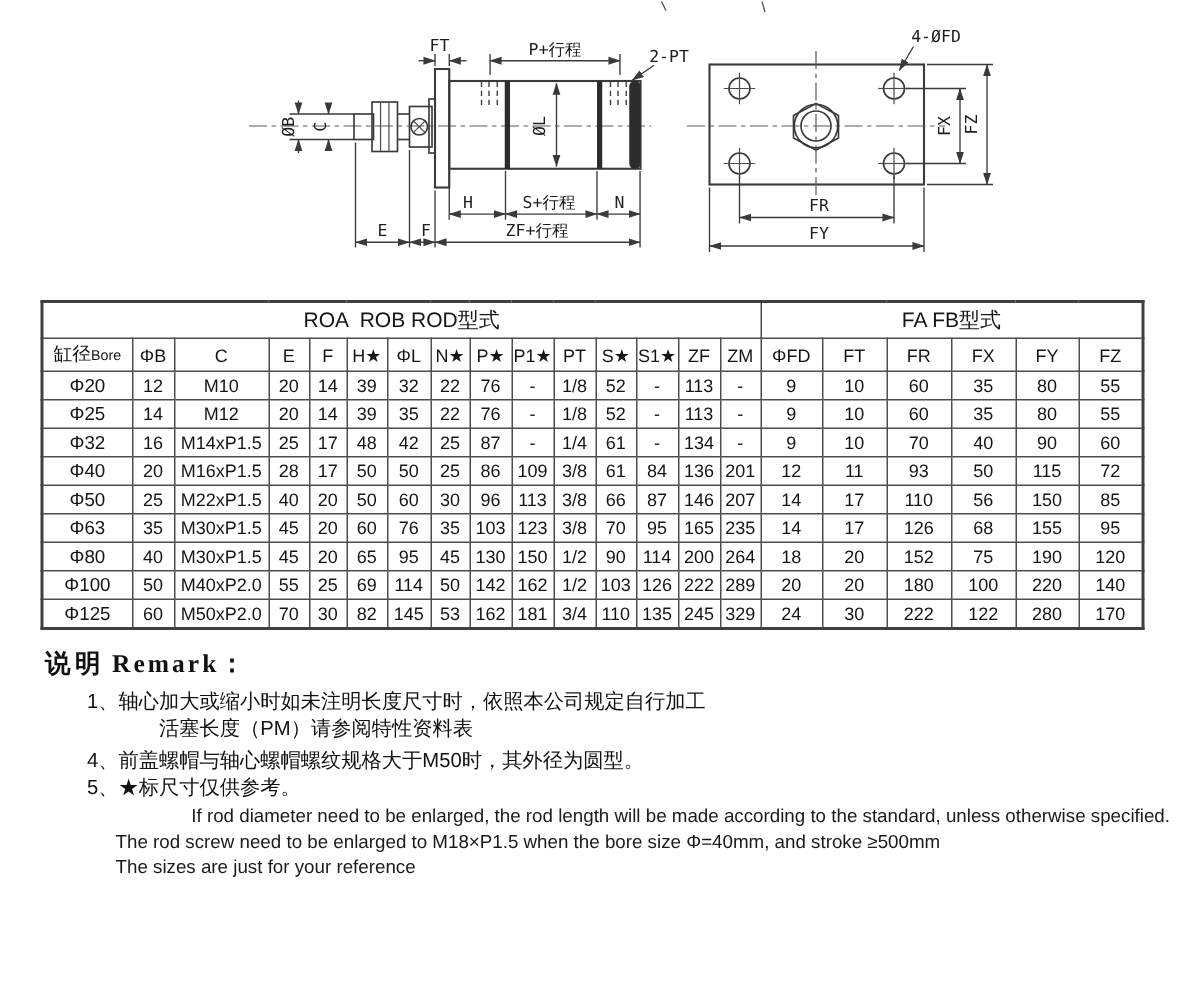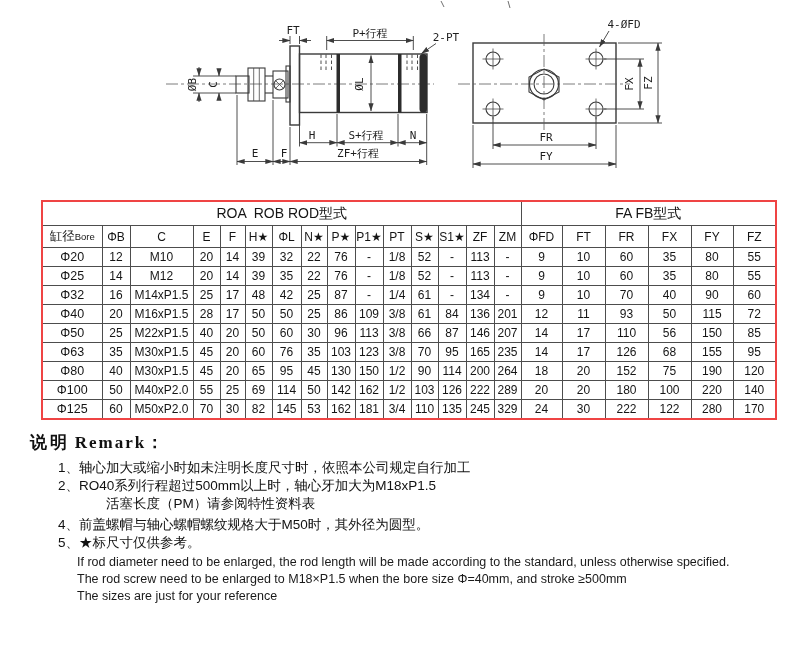--- a/index.html
+++ b/index.html
@@ -9,40 +9,40 @@
   .diagrams{position:absolute;left:0;top:0;}
   .ln{stroke:#3a3a3a;stroke-width:1.1;fill:none;}
   .lnth{stroke:#3a3a3a;stroke-width:1.4;fill:none;}
   .thin{stroke:#4a4a4a;stroke-width:.8;fill:none;}
   .cl{stroke:#5a5a5a;stroke-width:.8;stroke-dasharray:12 3 3 3;fill:none;}
   .dash{stroke:#3a3a3a;stroke-width:.9;stroke-dasharray:3.5 2.5;fill:none;}
   .dim{stroke:#3a3a3a;stroke-width:.9;fill:none;}
   .solidfill{fill:#2c2c2c;stroke:none;}
   text.dlab{font-family:"DejaVu Sans Mono",monospace;font-size:11px;fill:#1e1e1e;}
   
-  .spec{position:absolute;left:41px;top:200px;border-collapse:collapse;table-layout:fixed;
-        background:#fff;border:2px solid #ef4444;padding-left:12px;}
+  .spec{position:absolute;left:27px;top:200px;border-collapse:collapse;table-layout:fixed;
+        background:#fff;border:2px solid #404040;padding-left:12px;}
   .spec th,.spec td{border:1px solid #4d4d4d;text-align:center;vertical-align:middle;
         padding:0;font-weight:400;overflow:hidden;white-space:nowrap;color:#151515;}
   .spec .group-th{height:23px;font-size:14px;white-space:pre;}
   .spec .col-th{height:21px;font-size:12px;}
   .spec .col-th .cn{font-size:12.5px;}
   .spec .col-th .en{font-size:9.5px;}
   .spec tbody td{height:18px;font-size:12px;}
   .spec tbody td:first-child{font-size:12.5px;margin-left:40px;}
   
   .remark{position:absolute;left:30px;top:431px;width:750px;}
   .remark-title{font-size:17px;font-weight:700;height:22px;}
   .remark-title .cn{letter-spacing:3px;}
   .remark-title .en{font-family:"Liberation Serif",serif;letter-spacing:2px;font-size:17px;}
   .remark-item{margin:0 0 4.5px 28px;font-size:13.5px;line-height:13.5px;}
   .remark-item.wrap{margin-left:76px;}
   .remark-item.gap{margin-top:7px;}
   .remark-en{margin:0 0 4px 47px;font-size:12.5px;line-height:13px;color:#1a1a1a;}
-  .remark-en.gap{margin-top:7px;}
+  .remark-en.gap{margin-top:7px;text-align:right;}
   .remark-items{margin-top:8px;}
 </style>
 </head>
 <body>
 
 <div class="page">
 
   <svg class="diagrams" width="790" height="192" viewBox="0 0 790 192">
     <defs>
       <marker id="arr" viewBox="0 0 10 10" refX="9.5" refY="5" markerWidth="9" markerHeight="9" orient="auto-start-reverse">
@@ -496,21 +496,20 @@
       </tbody>
     </table>
 
   <div class="remark">
     <div class="remark-title">
       <span class="cn">说明</span>
       <span class="en">Remark：</span>
     </div>
     <div class="remark-items">
         <div class="remark-item">1、轴心加大或缩小时如未注明长度尺寸时，依照本公司规定自行加工</div>
-        <div class="remark-item">2、RO40系列行程超过500mm以上时，轴心牙加大为M18xP1.5</div>
         <div class="remark-item wrap">活塞长度（PM）请参阅特性资料表</div>
         <div class="remark-item gap">4、前盖螺帽与轴心螺帽螺纹规格大于M50时，其外径为圆型。</div>
         <div class="remark-item">5、★标尺寸仅供参考。</div>
       </div>
     <div>
         <div class="remark-en gap">If rod diameter need to be enlarged, the rod length will be made according to the standard, unless otherwise specified.</div>
         <div class="remark-en">The rod screw need to be enlarged to M18×P1.5 when the bore size Φ=40mm, and stroke ≥500mm</div>
         <div class="remark-en">The sizes are just for your reference</div>
       </div>
   </div>

